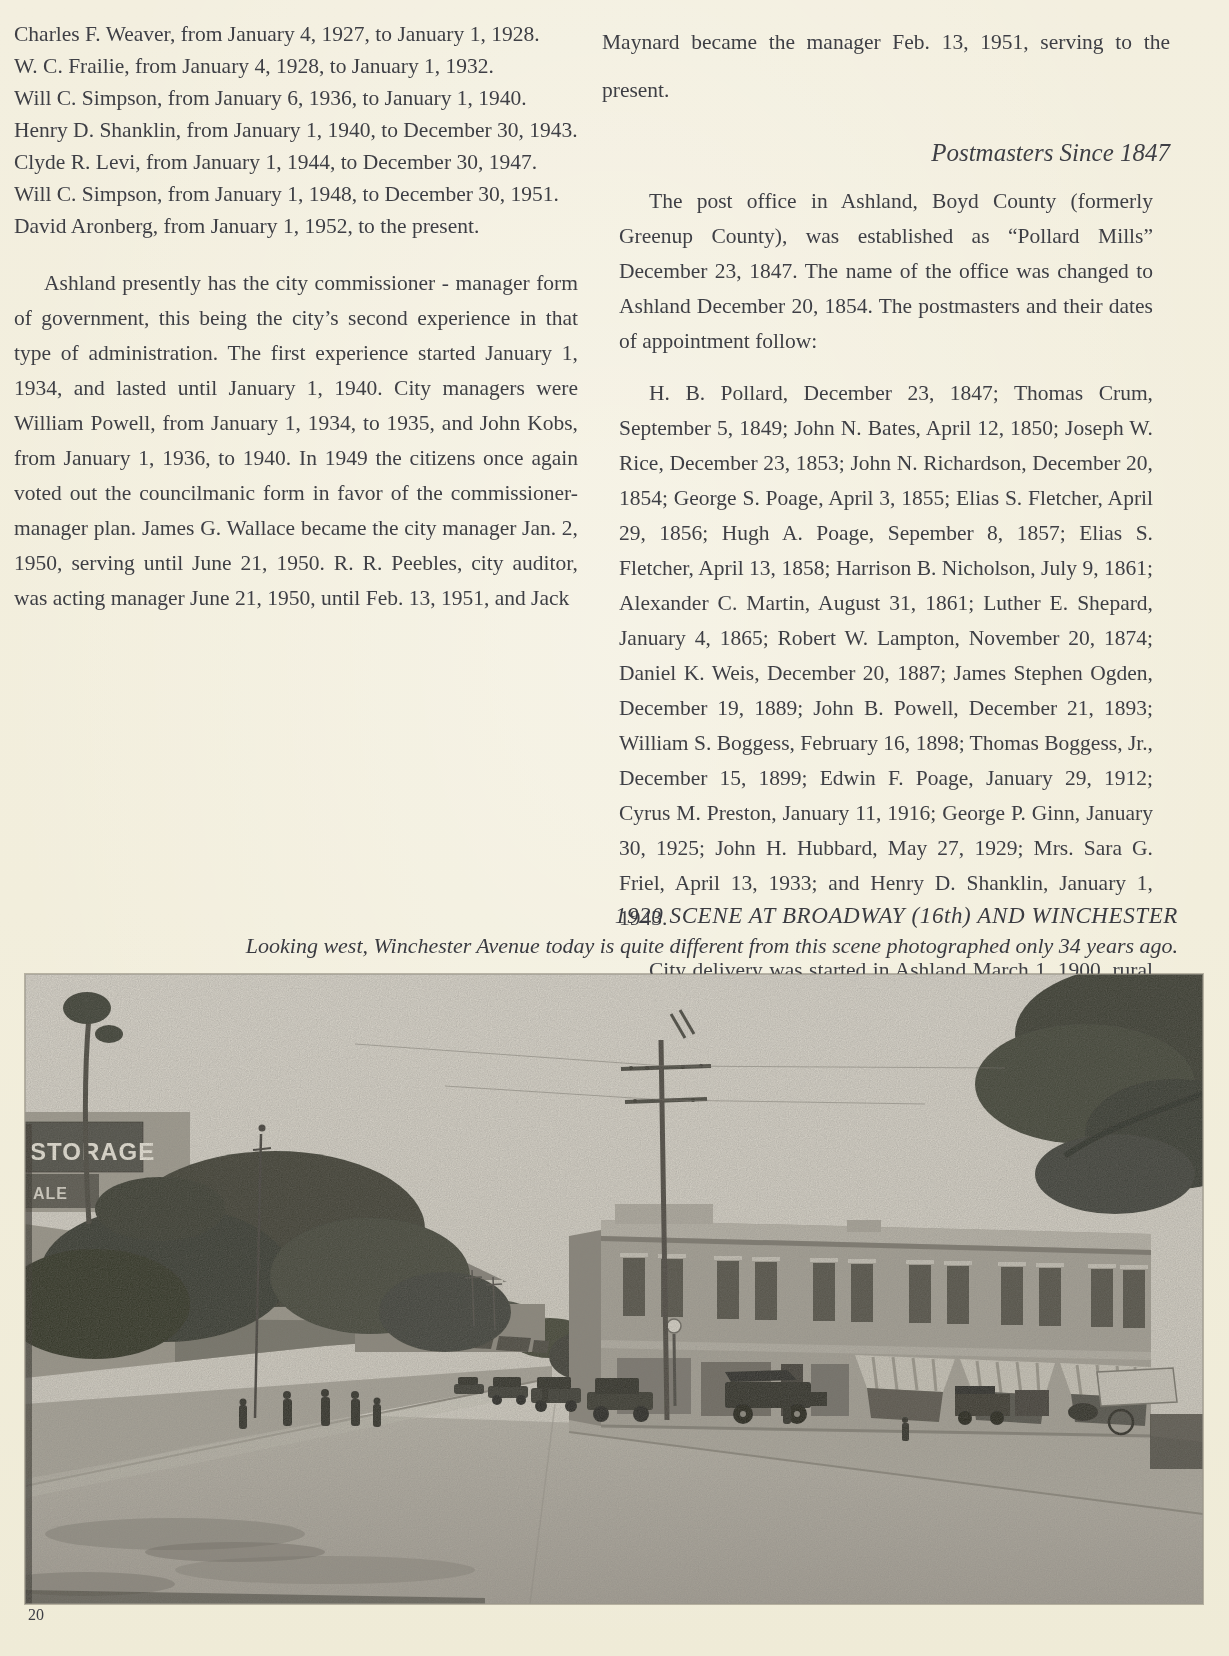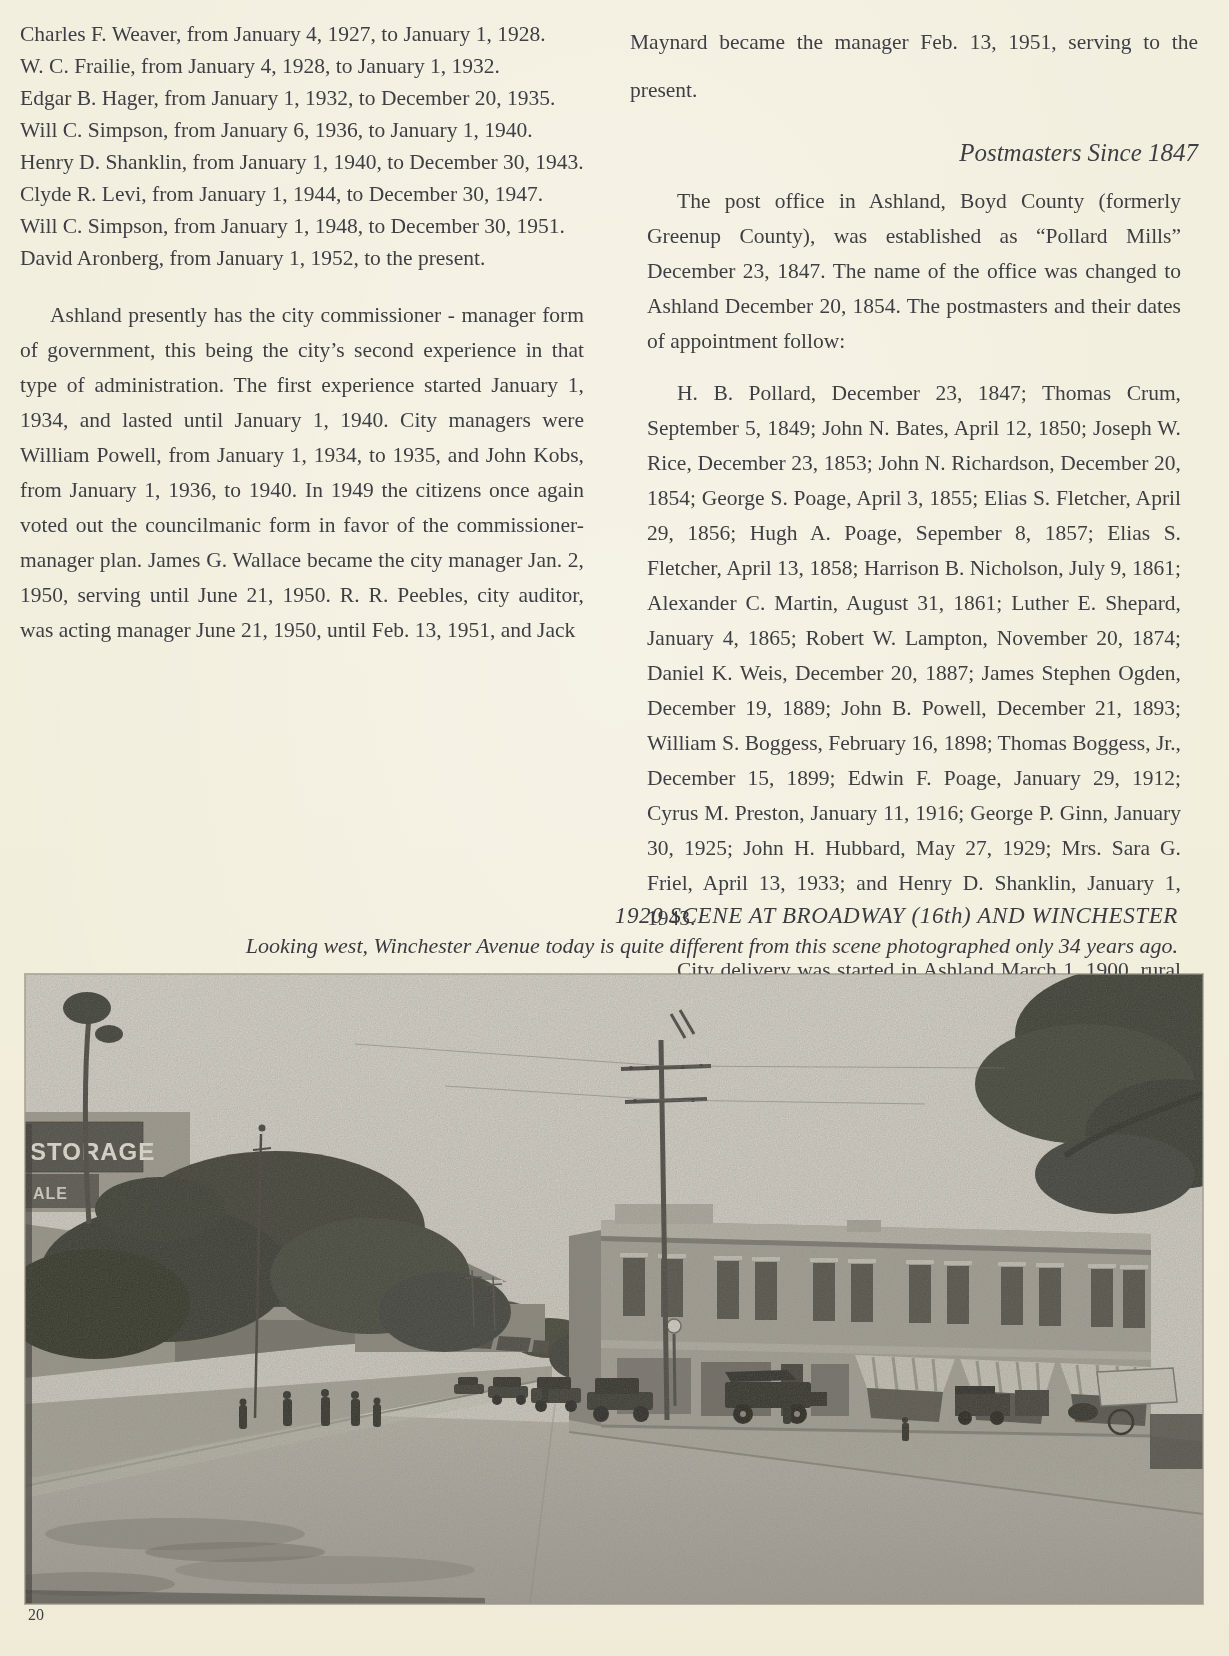--- a/index.html
+++ b/index.html
@@ -8,21 +8,21 @@
     background:#f2eedc;
     font-family:"Liberation Serif", serif;
     color:#3e3f45;
   }
   .page{
     position:absolute;inset:0;
     background:
       radial-gradient(ellipse at 50% 38%, rgba(255,255,255,.28), rgba(0,0,0,0) 72%),
       linear-gradient(180deg,#f3efdf 0%,#f2eedc 55%,#efebd7 100%);
   }
-  .columns{position:absolute;left:20px;top:18px;width:1178px;display:flex;gap:42px}
+  .columns{position:absolute;left:14px;top:18px;width:1178px;display:flex;gap:20px}
   .col{text-align:justify;font-size:21.5px}
   .col-left{width:568px}
   .col-right{width:568px}
   .entry{line-height:32px;padding-left:38px;text-indent:-38px}
   .body-para{line-height:35px;text-indent:30px;margin:24px 4px 0 0}
   .cont-para{line-height:48px;margin:0}
   .section-heading{font-style:italic;font-weight:normal;text-align:right;font-size:25px;margin:25px 0 3px 0;text-indent:0}
   .para{line-height:35px;text-indent:30px;margin:17px}
   .caption{position:absolute;left:0;top:903px;width:1178px;text-align:right;font-style:italic;color:#3a3b41}
   .caption-title{font-size:23px;letter-spacing:.6px}
@@ -37,21 +37,20 @@
 </style>
 </head>
 <body>
 
 <div class="page">
 
   <div class="columns">
     <div class="col col-left">
       <div class="entry">Charles F. Weaver, from January 4, 1927, to January 1, 1928.</div>
       <div class="entry">W. C. Frailie, from January 4, 1928, to January 1, 1932.</div>
-      <div class="entry">Edgar B. Hager, from January 1, 1932, to December 20, 1935.</div>
       <div class="entry">Will C. Simpson, from January 6, 1936, to January 1, 1940.</div>
       <div class="entry">Henry D. Shanklin, from January 1, 1940, to December 30, 1943.</div>
       <div class="entry">Clyde R. Levi, from January 1, 1944, to December 30, 1947.</div>
       <div class="entry">Will C. Simpson, from January 1, 1948, to December 30, 1951.</div>
       <div class="entry">David Aronberg, from January 1, 1952, to the present.</div>
       <p class="body-para">Ashland presently has the city commissioner - manager form of government, this being the city’s second experience in that type of administration.  The first experience started January 1, 1934, and lasted until January 1, 1940.  City managers were William Powell, from January 1, 1934, to 1935, and John Kobs, from January 1, 1936, to 1940.  In 1949 the citizens once again voted out the councilmanic form in favor of the commissioner-manager plan.  James G. Wallace became the city manager Jan. 2, 1950, serving until June 21, 1950.  R. R. Peebles, city auditor, was acting manager June 21, 1950, until Feb. 13, 1951, and Jack</p>
     </div>
     <div class="col col-right">
       <p class="cont-para">Maynard became the manager Feb. 13, 1951, serving to the present.</p>
       <h3 class="section-heading">Postmasters Since 1847</h3>

